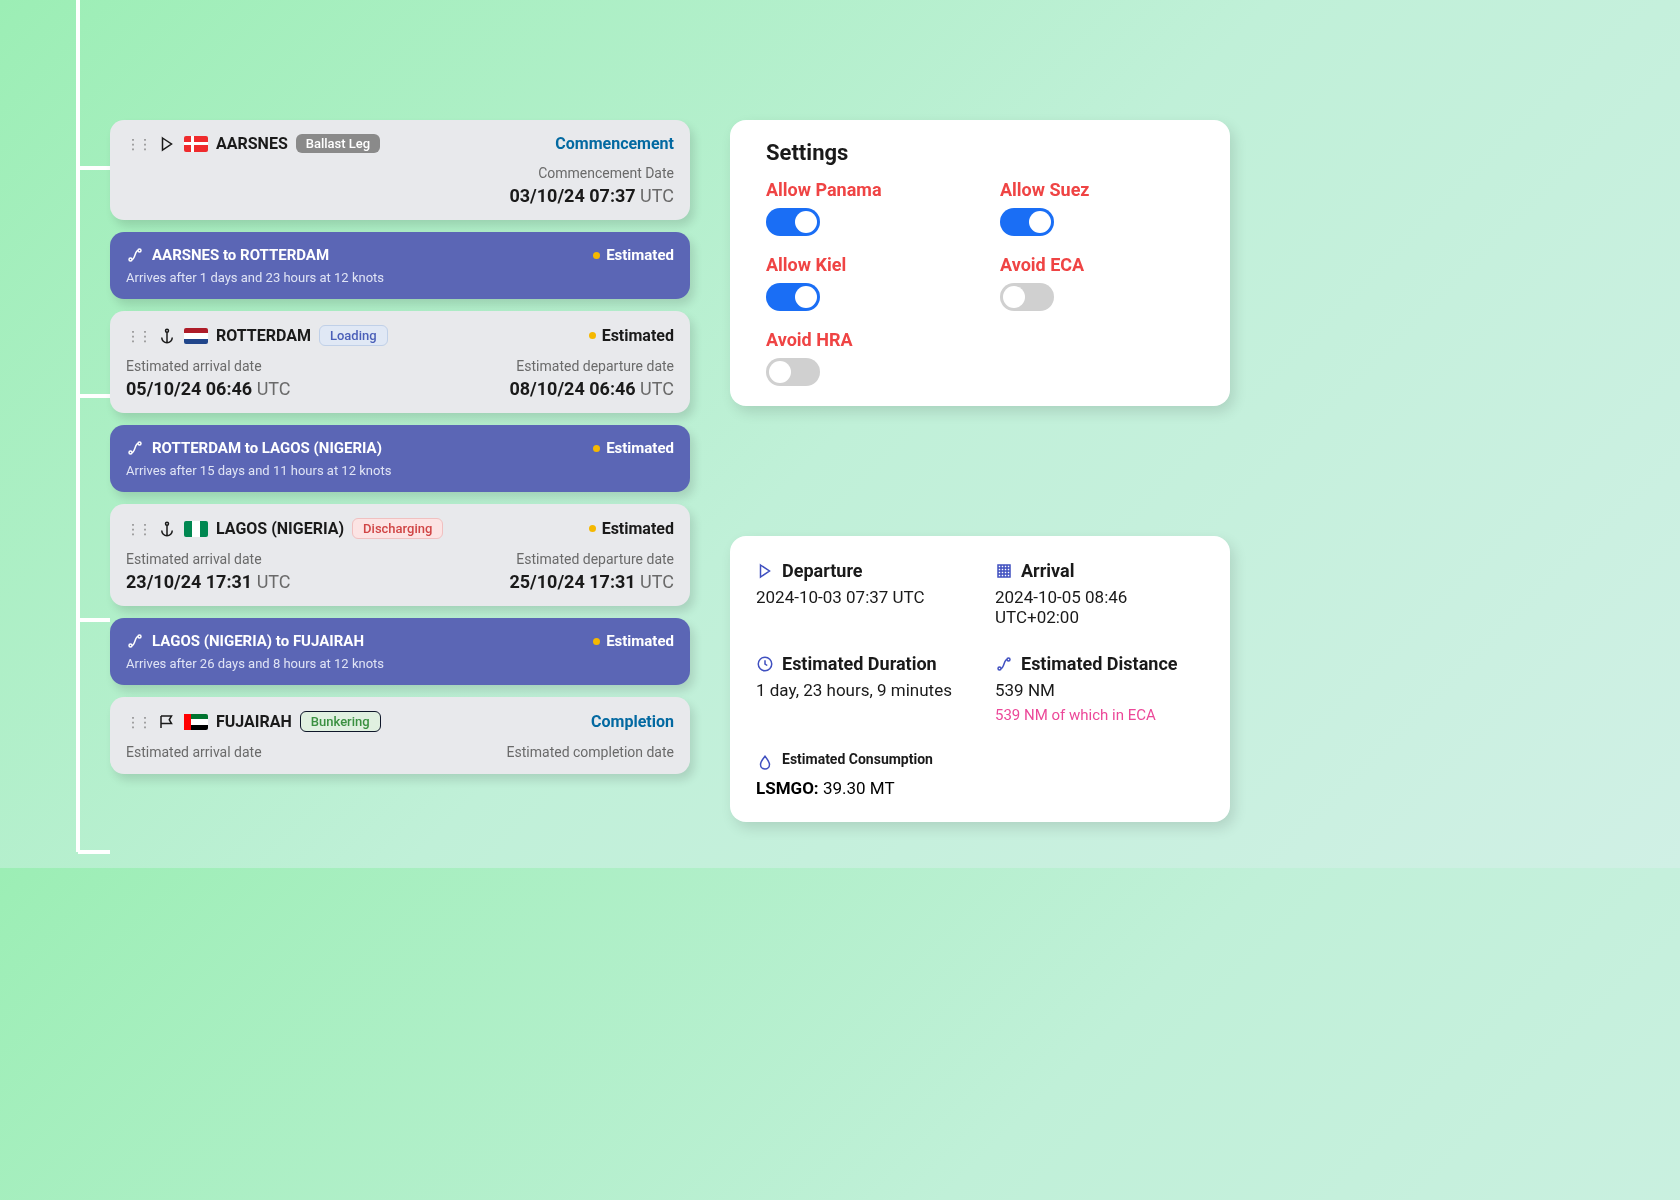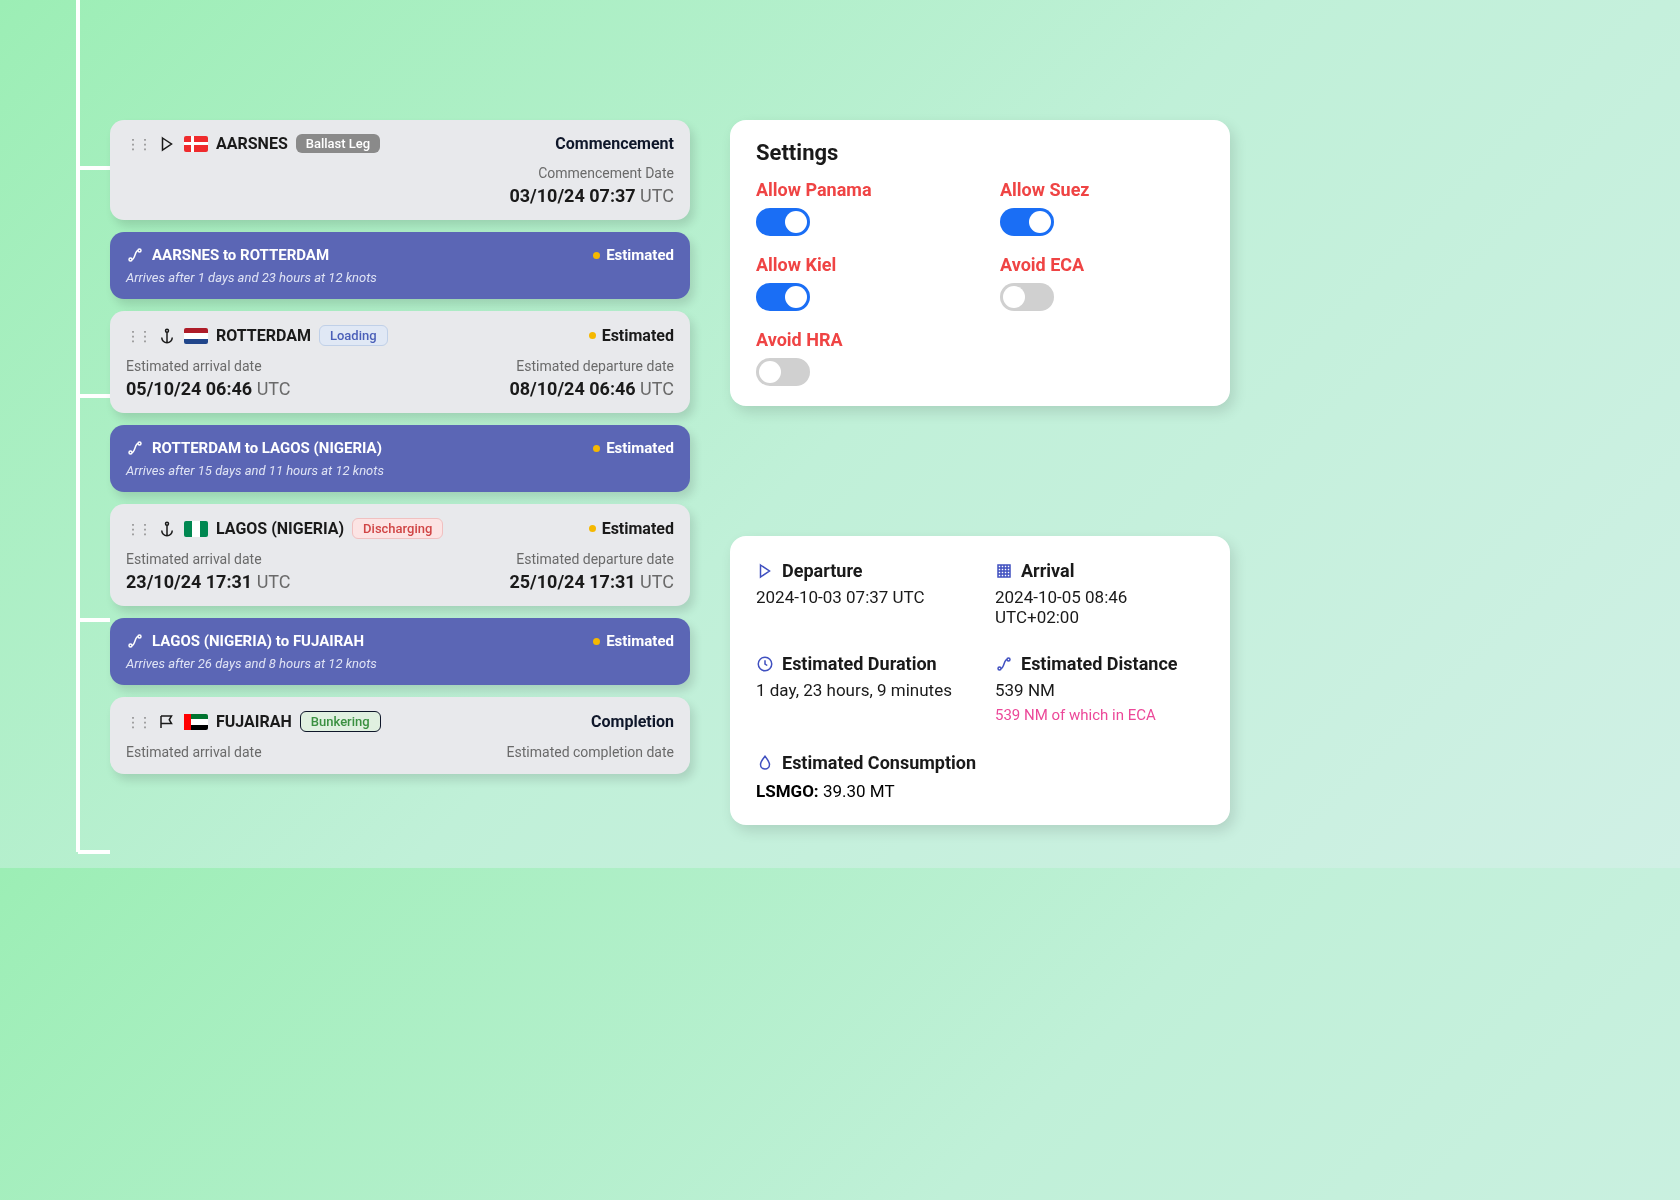--- a/index.html
+++ b/index.html
@@ -71,21 +71,21 @@
       padding: 2px 10px;
       border-radius: 6px;
       font-weight: 500;
     }
     .tag-grey { background: #8a8a8a; color: #fff; }
     .tag-blue { background: #e0e8f5; color: #4a5fb8; border: 1px solid #c0d0e8; }
     .tag-red { background: #fce4e4; color: #d04545; border: 1px solid #f0c0c0; }
     .tag-green { background: #e0f0e0; color: #3a9040; border: 1px solid #0f172a; }
     .status-label {
       font-weight: 700;
-      color: #0f172a;
+      color: #0369a1;
       font-size: 16px;
     }
     .date-row {
       display: flex;
       justify-content: space-between;
       margin-top: 12px;
     }
     .date-block {
       display: flex;
       flex-direction: column;
@@ -115,21 +115,21 @@
       justify-content: space-between;
       align-items: flex-start;
       margin-bottom: 6px;
     }
     .leg-head-left {
       display: flex;
       align-items: center;
       gap: 8px;
     }
     .leg-title { font-weight: 700; font-size: 15px; }
-    .leg-sub { font-size: 13px; color: #e0e4f5; font-style: italic; }
+    .leg-sub { font-size: 13px; color: #e0e4f5; }
     .leg-status {
       display: flex;
       align-items: center;
       gap: 6px;
       font-weight: 700;
       font-size: 15px;
     }
     .dot {
       width: 7px;
       height: 7px;
@@ -141,21 +141,21 @@
       display: flex;
       align-items: center;
       gap: 6px;
       font-weight: 700;
       font-size: 16px;
       color: #1a1a1a;
     }
     .settings-card {
       background: #fff;
       border-radius: 16px;
-      padding: 20px 26px;
+      padding: 20px 36px;
       box-shadow: 4px 6px 14px rgba(0,0,0,0.12);
     }
     .settings-title {
       font-size: 22px;
       font-weight: 700;
       color: #1a1a1a;
       margin-bottom: 14px;
     }
     .settings-grid {
       display: grid;
@@ -215,21 +215,21 @@
       grid-column: 1 / -1;
       display: flex;
       flex-direction: column;
       gap: 6px;
     }
     .cons-head {
       display: flex;
       align-items: flex-start;
       gap: 8px;
       font-weight: 700;
-      font-size: 18px;
+      font-size: 14px;
       color: #1a1a1a;
     }
     .cons-text { line-height: 1.4; }
     .cons-val { font-size: 17px; }
     .cons-val b { font-weight: 700; }
     .icn svg { width: 18px; height: 18px; display: block; }
     .flag-no { background: #ef2b2d; position: relative; overflow: hidden; }
     .flag-no::before { content:''; position:absolute; top:0; left:7px; width:3px; height:100%; background:#fff; }
     .flag-no::after { content:''; position:absolute; top:6px; left:0; width:100%; height:3px; background:#fff; }
     .flag-nl { background: linear-gradient(to bottom, #ae1c28 33%, #fff 33%, #fff 66%, #21468b 66%); }

